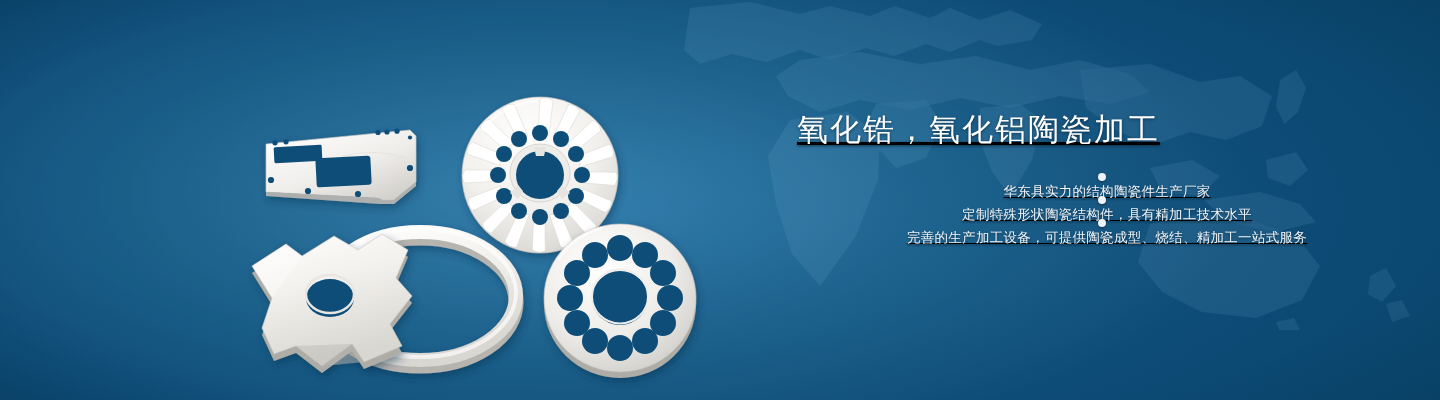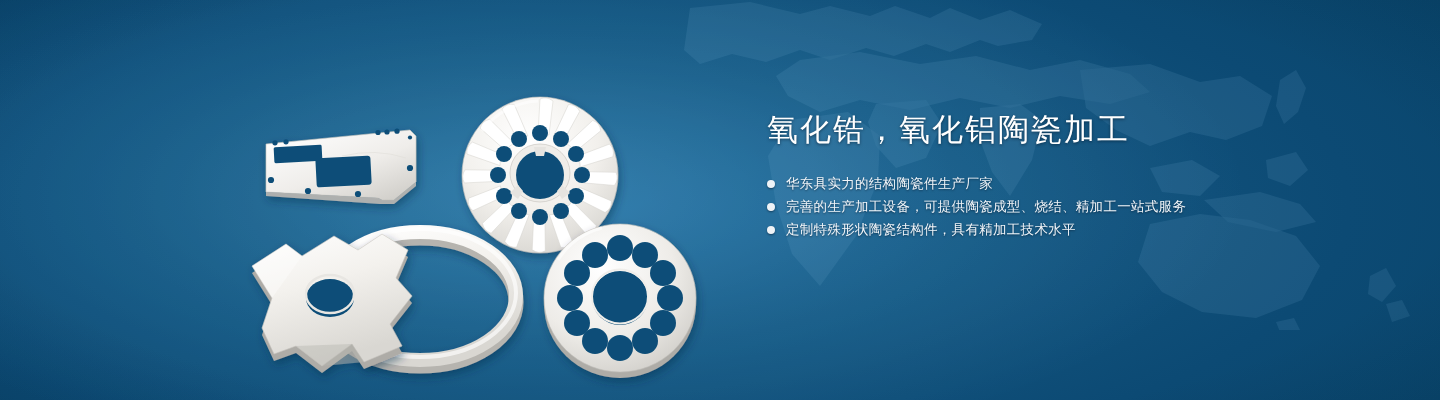--- a/index.html
+++ b/index.html
@@ -40,36 +40,37 @@
     width:760px; height:330px;
     opacity:.20;
   }
   .bg-map svg { width:100%; height:100%; display:block; }
 
   
   .products { position:absolute; left:230px; top:40px; width:490px; height:345px; }
   .products svg { width:100%; height:100%; display:block; overflow:visible; }
 
   
-  .copy { position:absolute; left:767px; top:110px; width:620px; }
+  .copy { position:absolute; left:797px; top:110px; width:620px;text-decoration:underline; }
   .headline {
     font-size:31px;
     line-height:40px;
     letter-spacing:2px;
     color:#ffffff;
     font-weight:400;
     text-shadow:0 1px 3px rgba(0,14,30,.55);
     white-space:nowrap;
   }
   .bullets { margin-top:23px; }
   .bullet {
     display:flex;
     align-items:center;
     height:22px;
     margin-bottom:1px;
+    flex-direction:column;
   }
   .dot {
     width:8px; height:8px;
     border-radius:50%;
     background:#eef3f7;
     flex:0 0 8px;
     margin-right:11px;
     box-shadow:0 1px 2px rgba(0,12,26,.45);
   }
   .bullet-text {
@@ -326,24 +327,24 @@
     <ul class="bullets" style="list-style:none;">
 
       <li class="bullet">
         <span class="dot"></span>
         <span class="bullet-text">华东具实力的结构陶瓷件生产厂家</span>
       </li>
 
 
       <li class="bullet">
         <span class="dot"></span>
+        <span class="bullet-text">定制特殊形状陶瓷结构件，具有精加工技术水平</span>
+      </li>
+
+      <li class="bullet">
+        <span class="dot"></span>
         <span class="bullet-text">完善的生产加工设备，可提供陶瓷成型、烧结、精加工一站式服务</span>
       </li>
 
-      <li class="bullet">
-        <span class="dot"></span>
-        <span class="bullet-text">定制特殊形状陶瓷结构件，具有精加工技术水平</span>
-      </li>
-
     </ul>
   </div>
 
 </div>
 
 </body></html>

